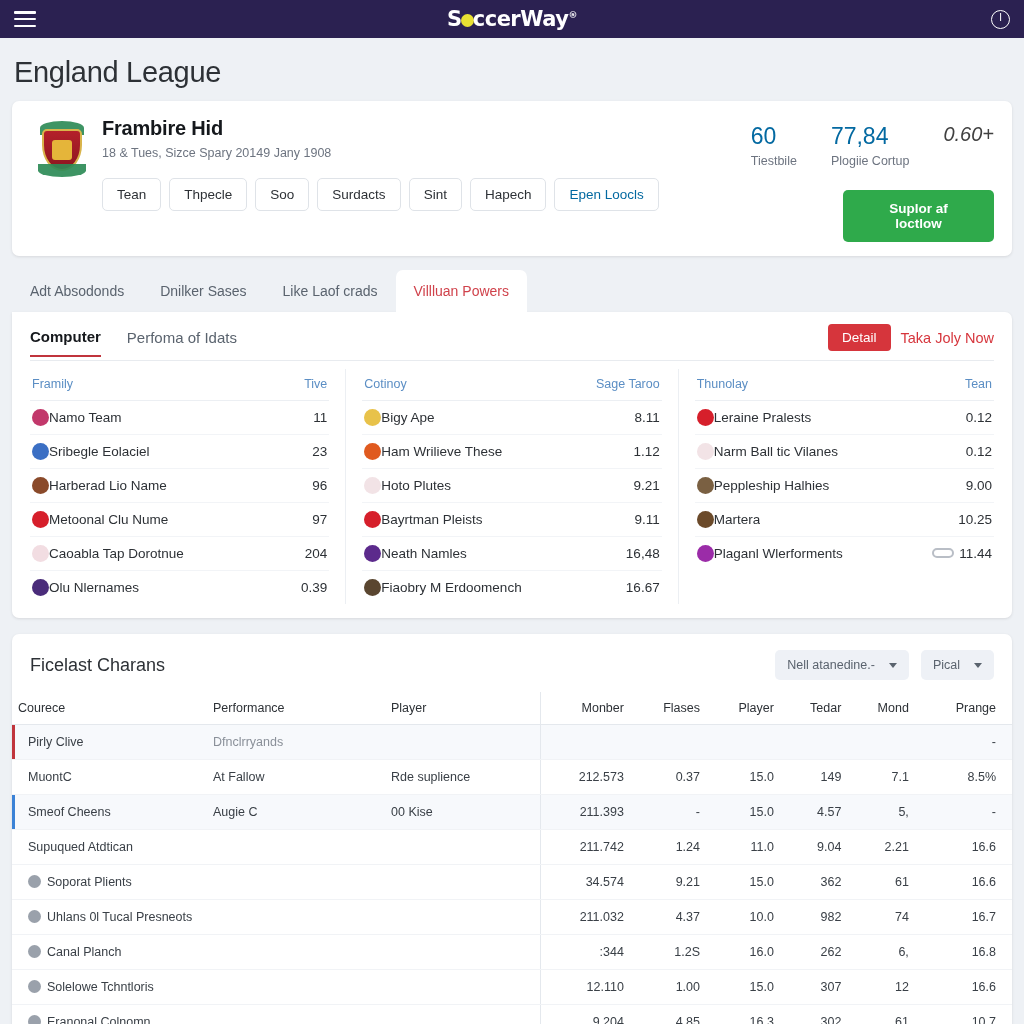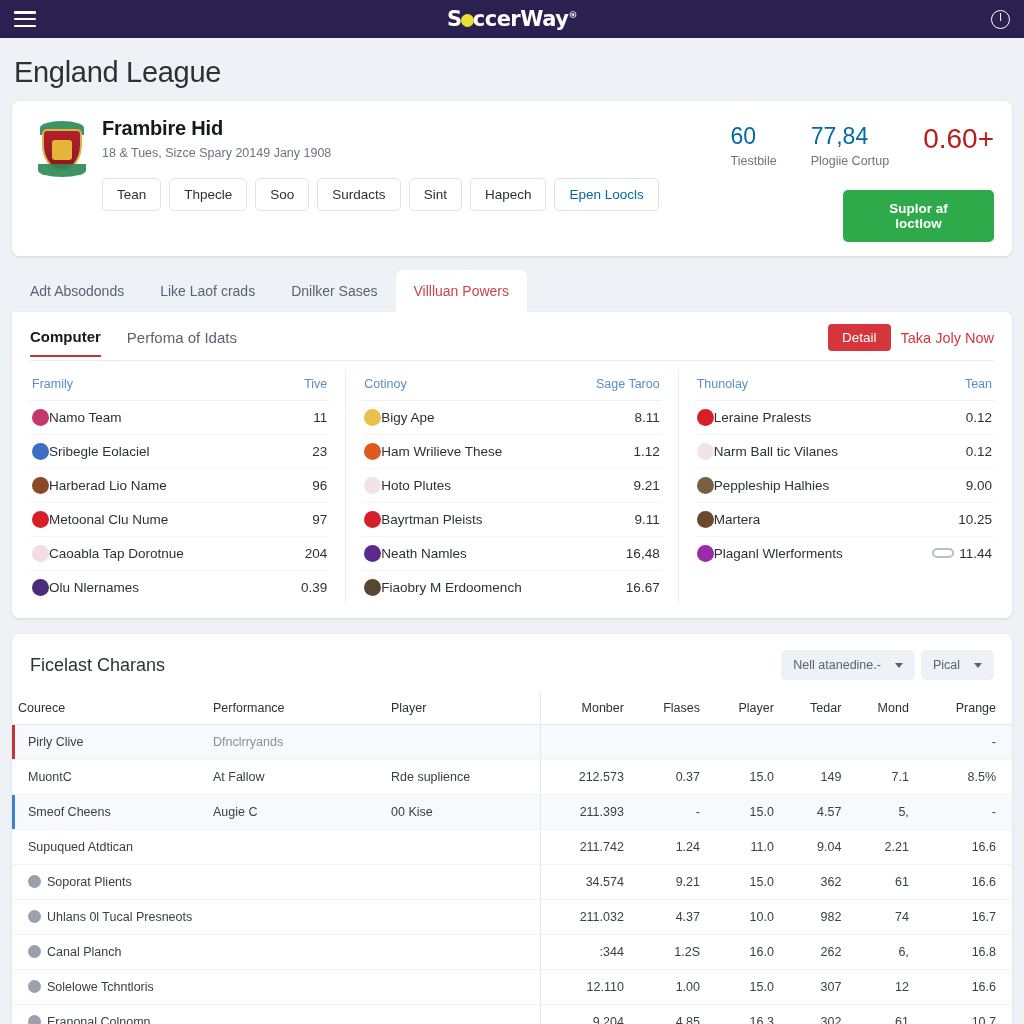--- a/index.html
+++ b/index.html
@@ -78,21 +78,21 @@
     padding: 8px 14px; font-size: 13.5px; color: #2d3136; cursor: pointer;
     white-space: nowrap;
   }
   .chip.green { color: #0369a1; }
 
   .team-stats { display: flex; flex-direction: column; align-items: flex-end; flex: 0 0 auto; }
   .stat-row { display: flex; align-items: flex-start; gap: 34px; padding-top: 6px; }
   .stat { text-align: left; }
   .stat .val { font-size: 23px; color: #0369a1; font-weight: 400; }
   .stat .lbl { font-size: 12.5px; color: #6d7480; margin-top: 4px; }
-  .stat.big .val { font-size: 28px; color: #b91c1c; font-weight: 400; }
+  .stat.big .val { font-size: 20px; color: #404040; font-weight: 400; font-style: italic; }
   .cta {
     margin-top: 22px; background: #2faa4b; color: #fff; border: none;
     border-radius: 5px; padding: 11px 26px; font-size: 13.5px; font-weight: bold;
     cursor: pointer; width: 151px;
   }
 
   
   .tabstrip { display: flex; margin: 14px 12px 0 12px; gap: 0; }
   .tab {
     padding: 13px 18px; font-size: 14px; color: #5b6group; color: #5a636e;
@@ -129,21 +129,21 @@
   .row .nm { white-space: nowrap; overflow: hidden; text-overflow: ellipsis; }
   .row .vl { color: #2d3136; font-size: 13.5px; white-space: nowrap; padding-left: 8px; }
   .chain { display: inline-block; width: 22px; height: 10px; margin-right: 5px;
     border: 2px solid #b9bec6; border-radius: 6px; vertical-align: 0px; }
 
   
   .bottom-card { background: #fff; margin: 16px 12px 0 12px; border-radius: 7px;
     box-shadow: 0 1px 3px rgba(0,0,0,.10); overflow: hidden; }
   .bc-head { display: flex; align-items: center; padding: 16px 18px 12px 18px; }
   .bc-title { font-size: 18px; color: #2d3136; }
-  .bc-controls { margin-left: auto; display: flex; gap: 6px; }
+  .bc-controls { margin-left: auto; display: flex; gap: 12px; }
   .select {
     background: #eef1f6; border: none; border-radius: 5px; padding: 8px 12px;
     font-size: 12.5px; color: #5a636e; display: flex; align-items: center; gap: 14px;
     cursor: pointer;
   }
   .caret { width: 0; height: 0; border-left: 4.5px solid transparent;
     border-right: 4.5px solid transparent; border-top: 5.5px solid #5a636e; }
 
   table { width: 100%; border-collapse: collapse; }
   thead th {
@@ -217,22 +217,22 @@
       <div class="stat big">
         <div class="val">0.60+</div>
       </div>
     </div>
     <button class="cta">Suplor af loctlow</button>
   </div>
 </div>
 
 <div class="tabstrip">
   <div class="tab">Adt Absodonds</div>
+  <div class="tab">Dnilker Sases</div>
   <div class="tab">Like Laof crads</div>
-  <div class="tab">Dnilker Sases</div>
   <div class="tab active">Villluan Powers</div>
 </div>
 
 <div class="stats-card">
   <div class="subtabs">
     <div class="subtab active">Computer</div>
     <div class="subtab">Perfoma of Idats</div>
     <div class="subtabs-right">
       <button class="badge-btn">Detail</button>
       <span class="link-red">Taka Joly Now</span>

